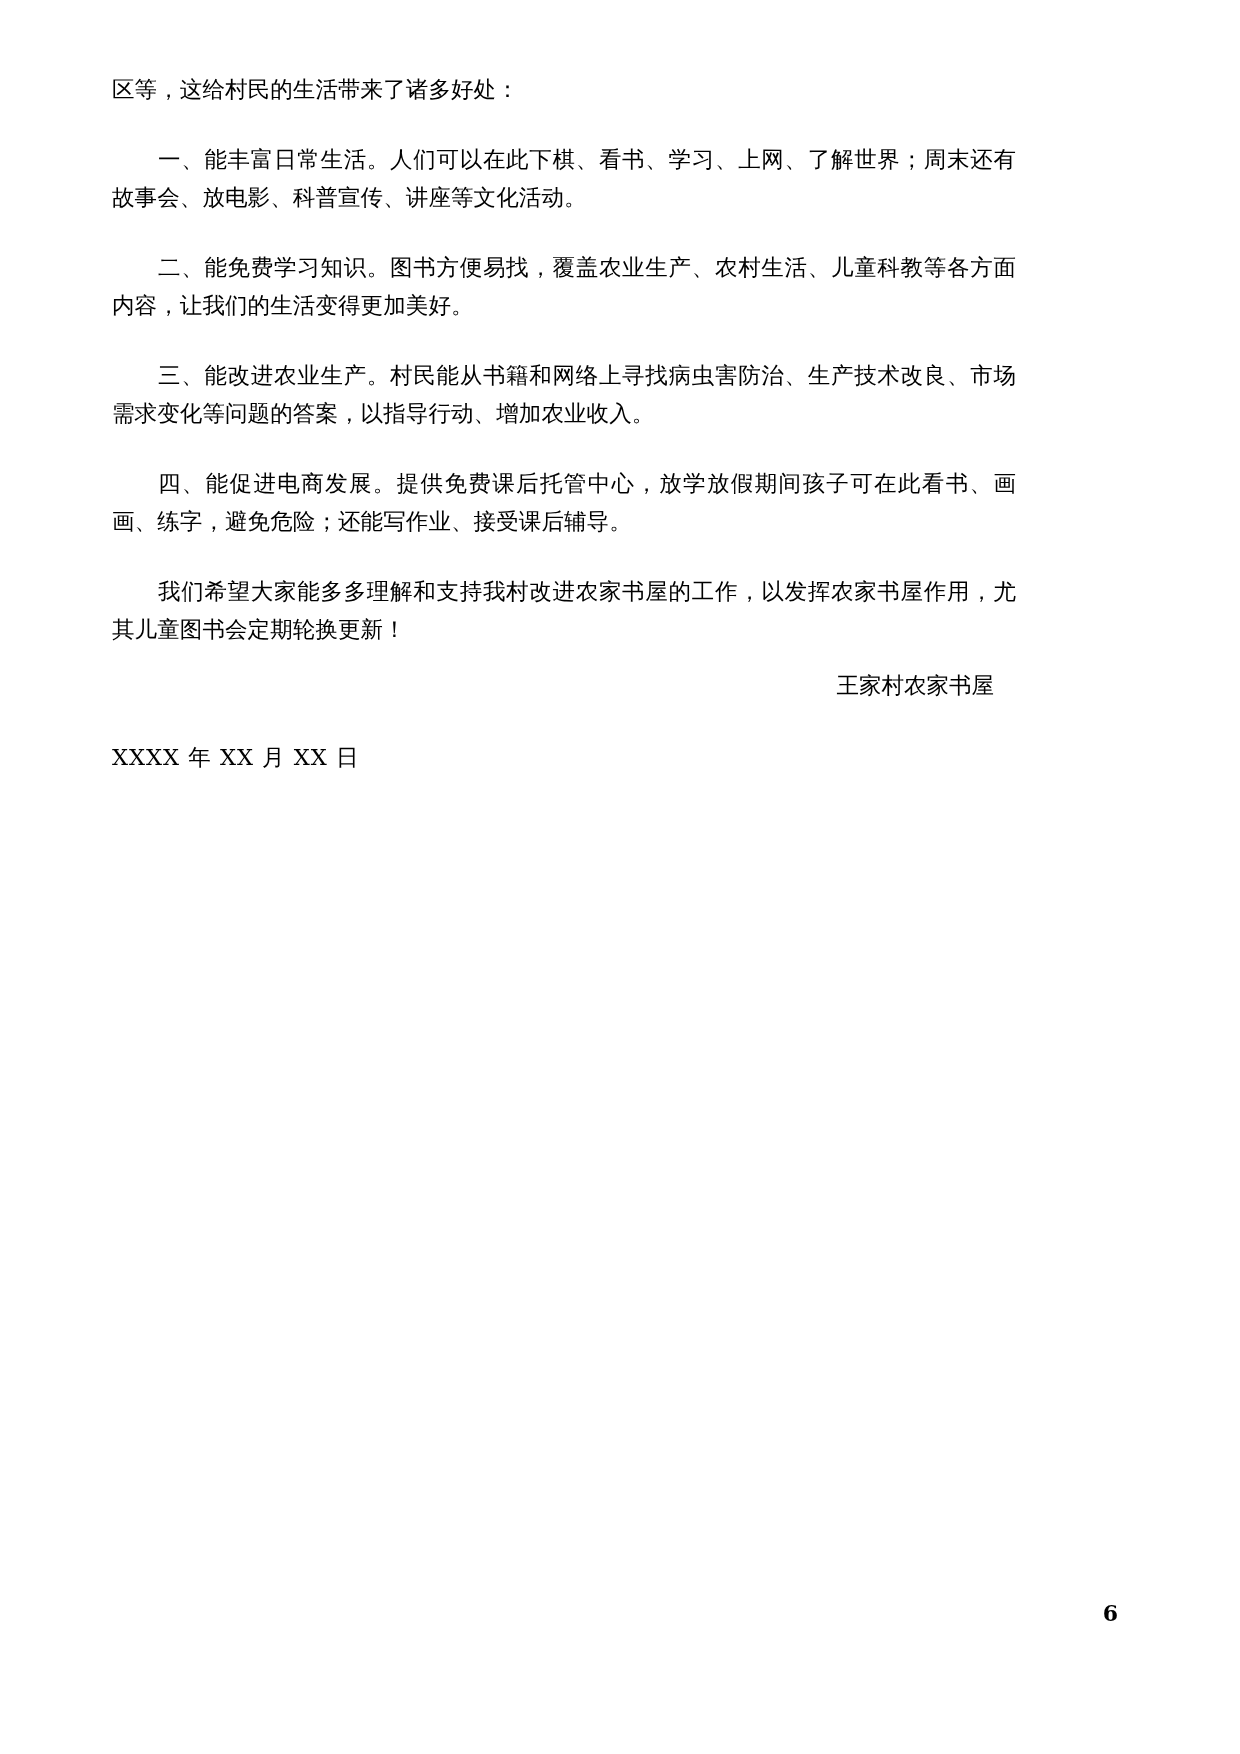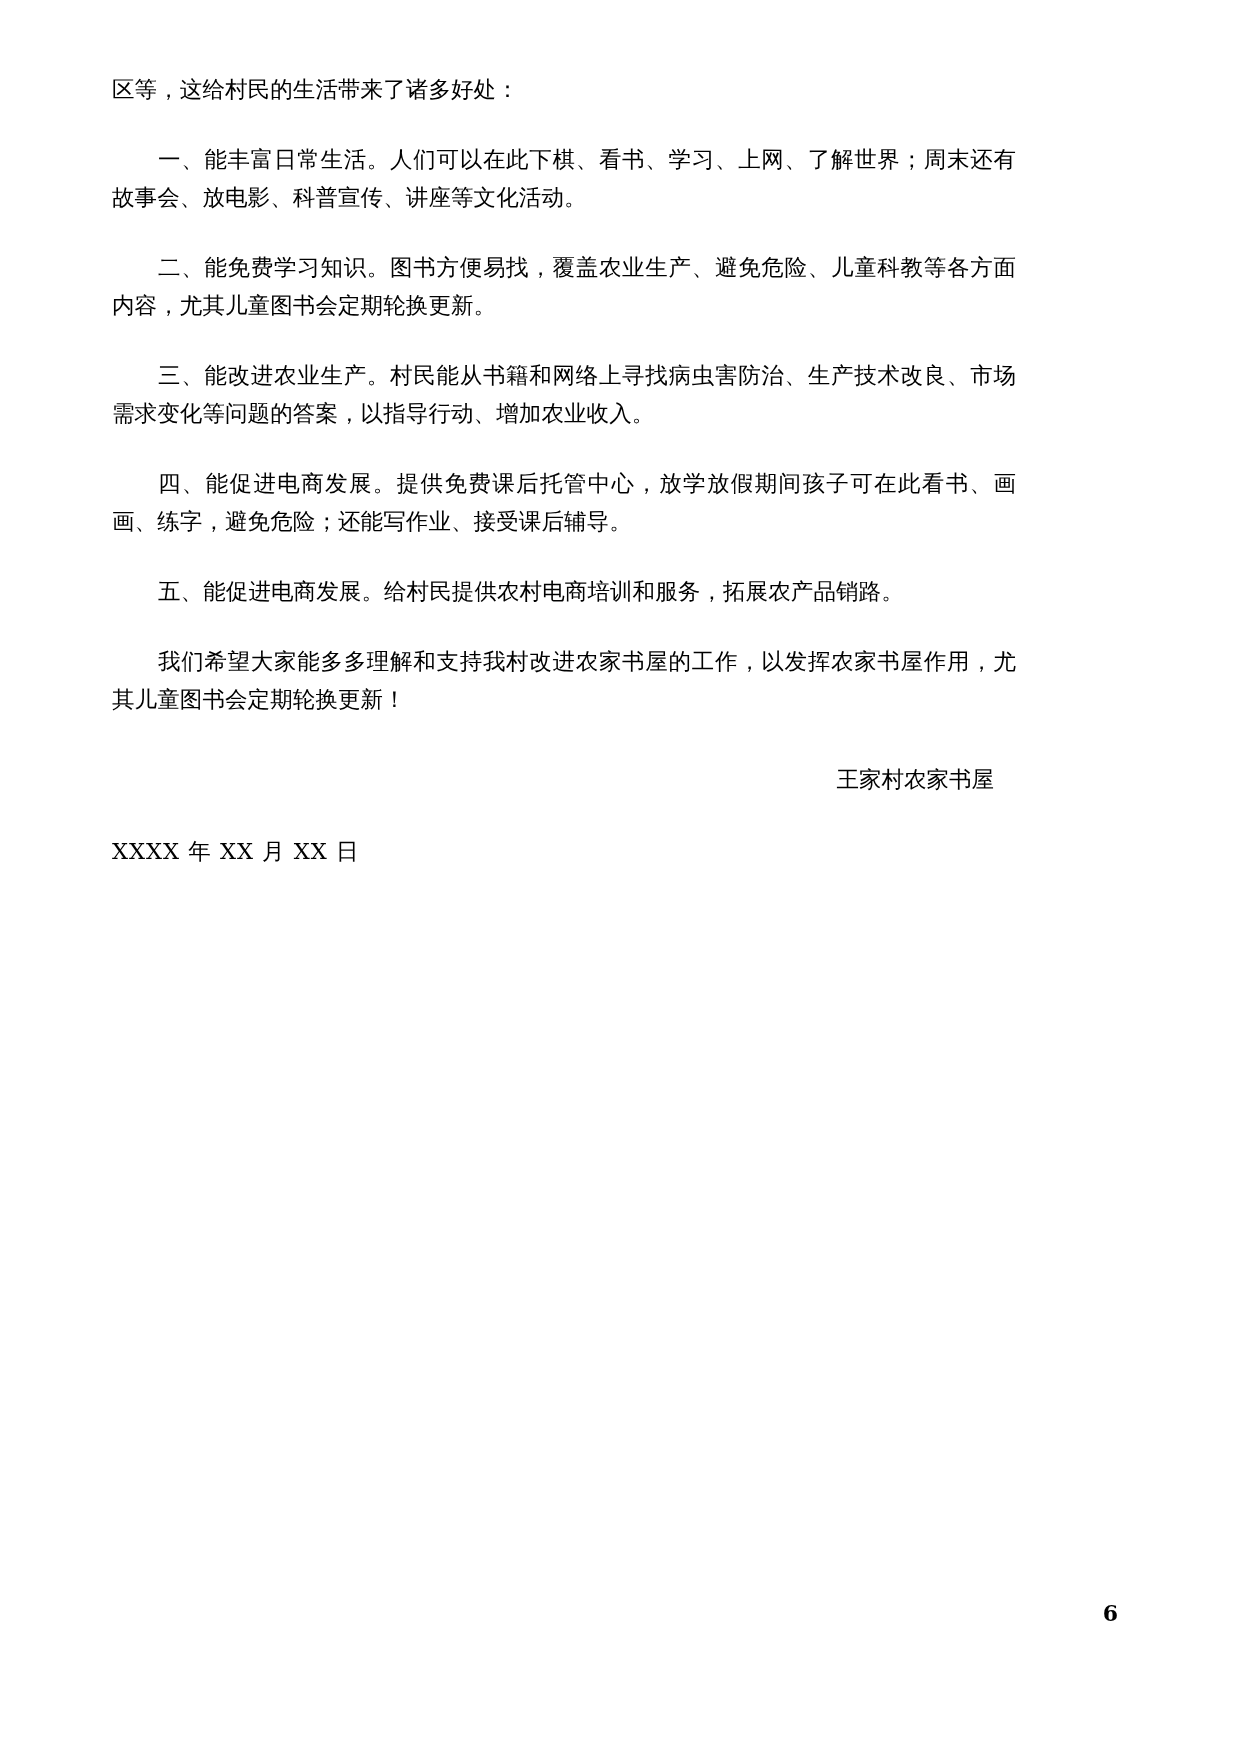--- a/index.html
+++ b/index.html
@@ -46,21 +46,21 @@
   .para.indent {
     text-indent: 46px;
     margin-top: 32px;
   }
 
   .para.cont {
     text-indent: 0;
   }
 
   .signature-block {
-    margin-top: 42px;
+    margin-top: 18px;
   }
 
   .sig-line {
     font-size: 22.5px;
     line-height: 38px;
     text-align: right;
     margin: 0;
     padding-right: 22px;
   }
 
@@ -87,27 +87,26 @@
 <body>
 
 <div class="page">
 
   <div class="content">
 
     <p class="para cont">区等，这给村民的生活带来了诸多好处：</p>
 
     <p class="para indent">一、能丰富日常生活。人们可以在此下棋、看书、学习、上网、了解世界；周末还有故事会、放电影、科普宣传、讲座等文化活动。</p>
 
-    <p class="para indent">二、能免费学习知识。图书方便易找，覆盖农业生产、避免危险、儿童科教等各方面内容，尤其儿童图书会定期轮换更新。</p>
+    <p class="para indent">二、能免费学习知识。图书方便易找，覆盖农业生产、农村生活、儿童科教等各方面内容，让我们的生活变得更加美好。</p>
 
     <p class="para indent">三、能改进农业生产。村民能从书籍和网络上寻找病虫害防治、生产技术改良、市场需求变化等问题的答案，以指导行动、增加农业收入。</p>
 
     <p class="para indent">四、能促进电商发展。提供免费课后托管中心，放学放假期间孩子可在此看书、画画、练字，避免危险；还能写作业、接受课后辅导。</p>
 
-    <p class="para indent">五、能促进电商发展。给村民提供农村电商培训和服务，拓展农产品销路。</p>
 
 
     <p class="para indent">我们希望大家能多多理解和支持我村改进农家书屋的工作，以发挥农家书屋作用，尤其儿童图书会定期轮换更新！</p>
 
     <div class="signature-block">
       <p class="sig-line">王家村农家书屋</p>
       <p class="sig-date">XXXX 年 XX 月 XX 日</p>
     </div>
 
   </div>

